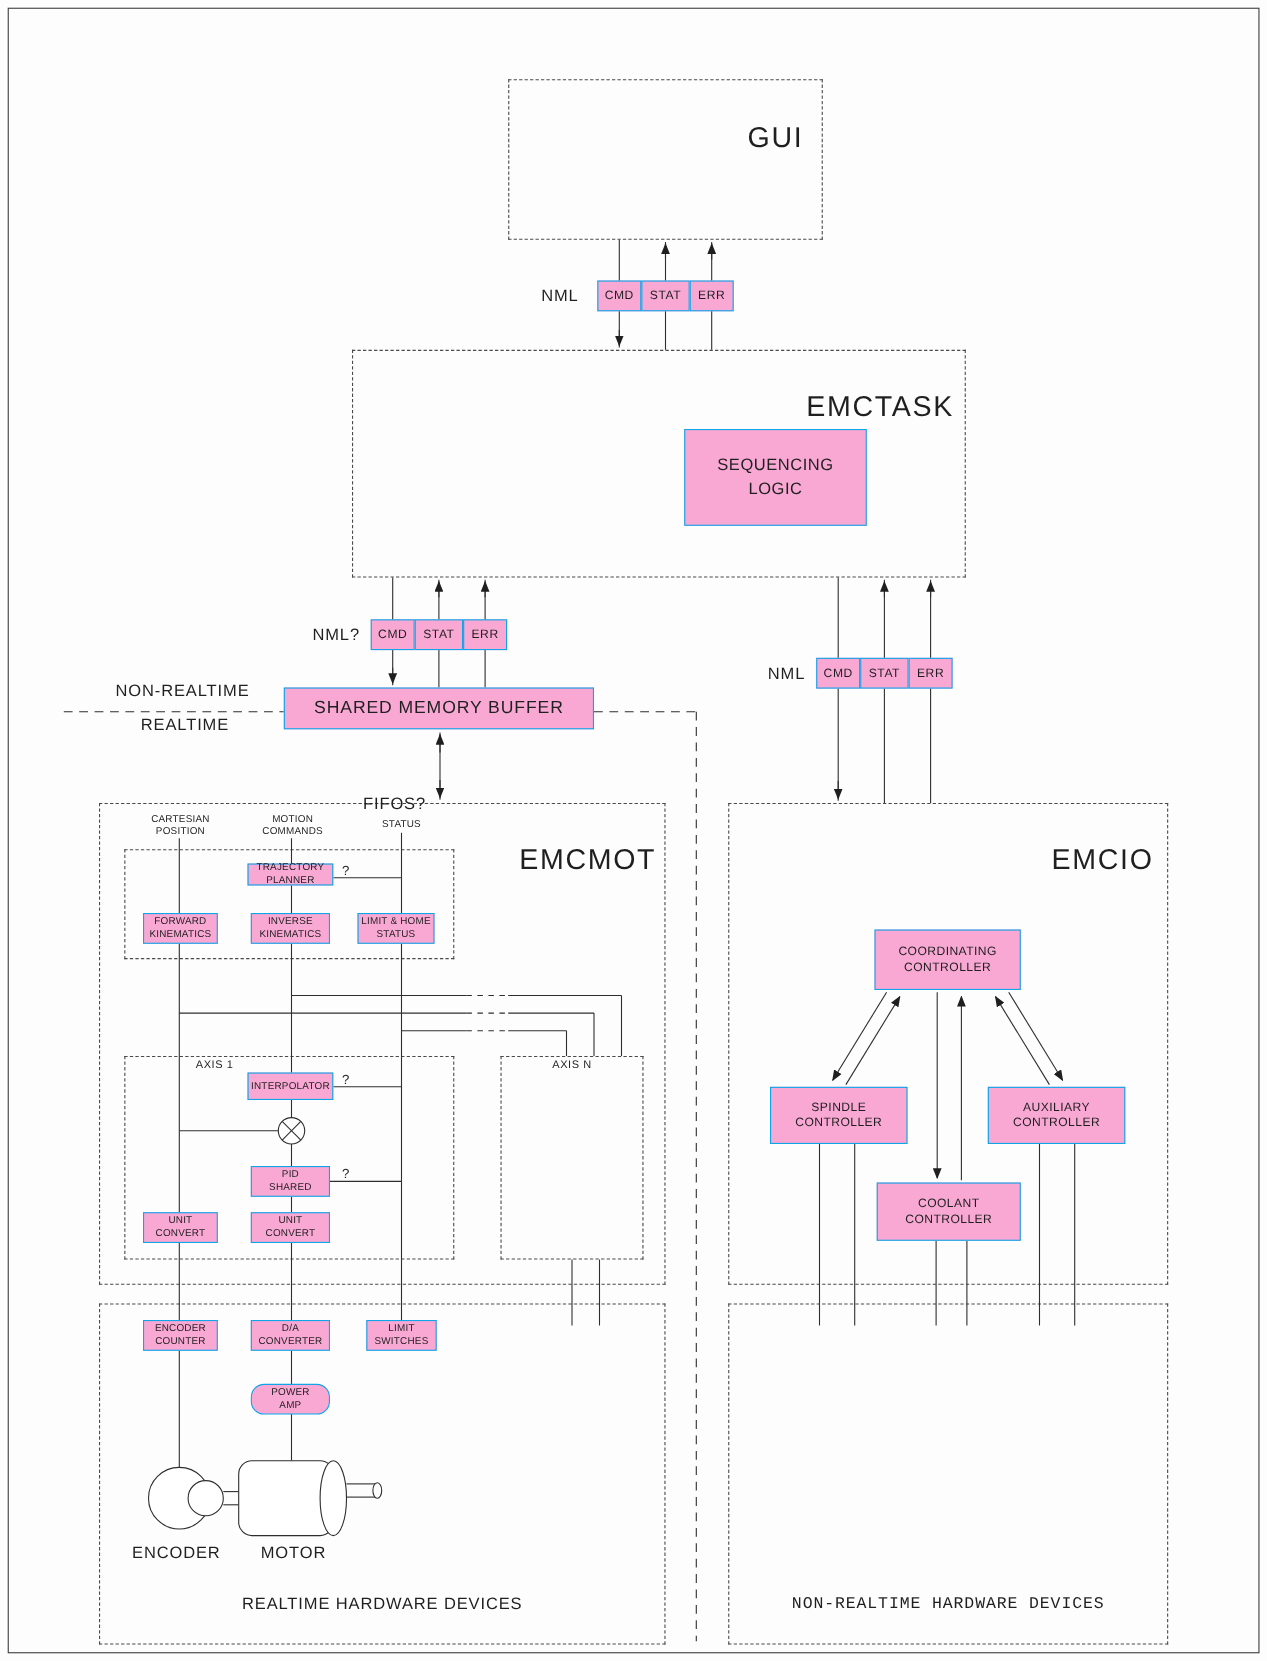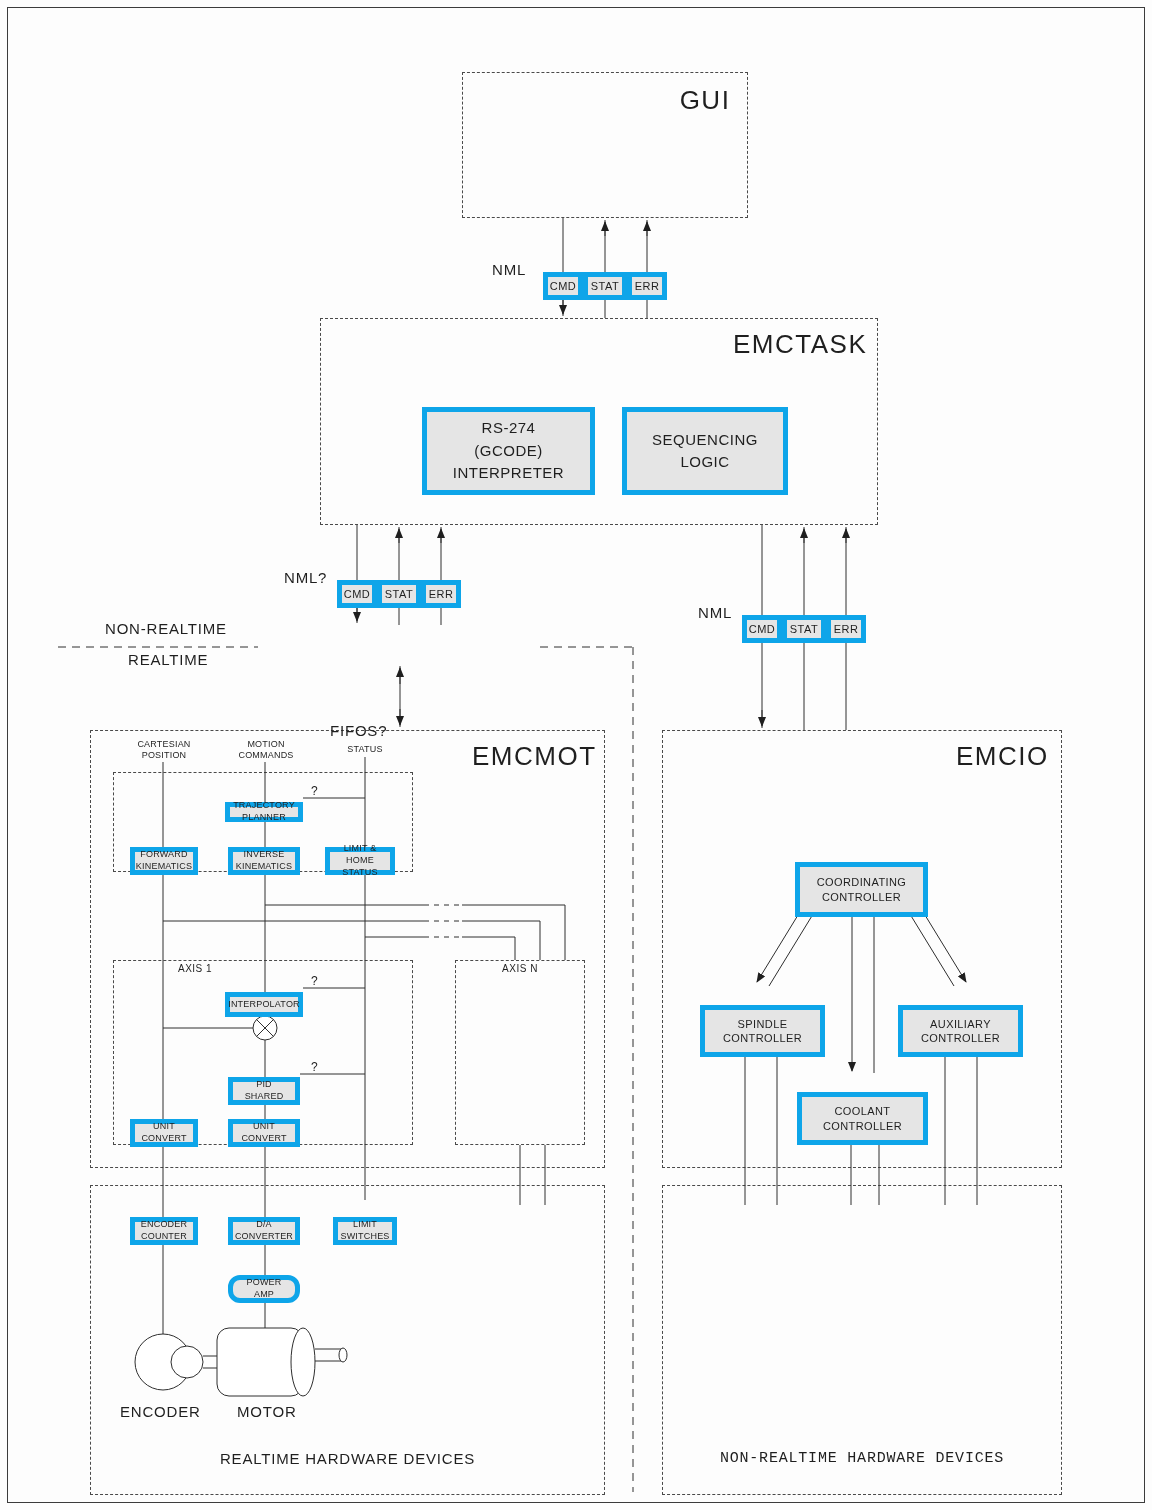--- a/index.html
+++ b/index.html
@@ -2,29 +2,29 @@
 <html><head>
 <meta charset="utf-8">
 <style>
   * { margin:0; padding:0; box-sizing:border-box; }
   html,body { background:#ffffff; }
   body { font-family:"Liberation Sans", sans-serif; color:#1f1f1f; }
   .canvas { position:relative; width:1152px; height:1510px; background:#fdfdfd; overflow:hidden; }
   .frame { position:absolute; border:1px solid #3c3c3c; }
   .dashed { position:absolute; border:1px dashed #4a4a4a; background:transparent; z-index:1; }
   svg.wires { position:absolute; left:0; top:0; z-index:2; }
-  .solid-box { position:absolute; border:5px solid #0ea5e9; background:#e5e5e5; display:flex;
+  .solid-box { position:absolute; border:1px solid #0ea5e9; background:#f9a8d4; display:flex;
                align-items:center; justify-content:center; text-align:center;
-               white-space:pre-line; z-index:3; line-height:1.3; letter-spacing:0.2px;margin-top:17px; }
+               white-space:pre-line; z-index:3; line-height:1.3; letter-spacing:0.2px; }
   .box-sm { font-size:9px; }
   .box-md { font-size:11px; letter-spacing:0.4px; }
   .box-lg { font-size:15px; line-height:1.5; letter-spacing:0.5px; }
   .chan  { font-size:11px; letter-spacing:0.5px; }
   .lbl { position:absolute; white-space:pre-line; z-index:3; line-height:1.25; }
-  .title { font-size:26px; letter-spacing:1.5px; }
+  .title { font-size:26px; letter-spacing:1.5px;margin-top:25px; }
   .txt15 { font-size:15px; letter-spacing:0.8px; }
   .txt10 { font-size:10px; letter-spacing:0.5px; }
   .txt9  { font-size:9px; text-align:center; letter-spacing:0.2px; }
   .q { font-size:12px; }
   .ctr { text-align:center; }
 </style>
 </head>
 <body>
 
 <div class="canvas">
@@ -165,26 +165,24 @@
   <div class="solid-box chan" style="left:627px;top:255px;width:40px;height:28px;">ERR</div>
 
   <div class="solid-box chan" style="left:337px;top:563px;width:40px;height:28px;">CMD</div>
   <div class="solid-box chan" style="left:377px;top:563px;width:44px;height:28px;">STAT</div>
   <div class="solid-box chan" style="left:421px;top:563px;width:40px;height:28px;">ERR</div>
 
   <div class="solid-box chan" style="left:742px;top:598px;width:40px;height:28px;">CMD</div>
   <div class="solid-box chan" style="left:782px;top:598px;width:44px;height:28px;">STAT</div>
   <div class="solid-box chan" style="left:826px;top:598px;width:40px;height:28px;">ERR</div>
 
-  <div class="solid-box box-lg" style="left:422px;top:390px;width:173px;height:88px;">RS-274
-(GCODE)
-INTERPRETER</div>
   <div class="solid-box box-lg" style="left:622px;top:390px;width:166px;height:88px;">SEQUENCING
 LOGIC</div>
 
+  <div class="solid-box" style="left:258px;top:625px;width:282px;height:38px;font-size:16px;letter-spacing:0.8px;">SHARED MEMORY BUFFER</div>
   <div class="lbl txt15" style="left:105px;top:620px;">NON-REALTIME</div>
   <div class="lbl txt15" style="left:128px;top:651px;">REALTIME</div>
   <div class="lbl txt15" style="left:330px;top:682px;margin-top:40px;">FIFOS?</div>
 
   <div class="lbl txt9" style="left:126px;top:739px;width:76px;">CARTESIAN
 POSITION</div>
   <div class="lbl txt9" style="left:229px;top:739px;width:74px;">MOTION
 COMMANDS</div>
   <div class="lbl txt9" style="left:337px;top:744px;width:56px;">STATUS</div>
 

